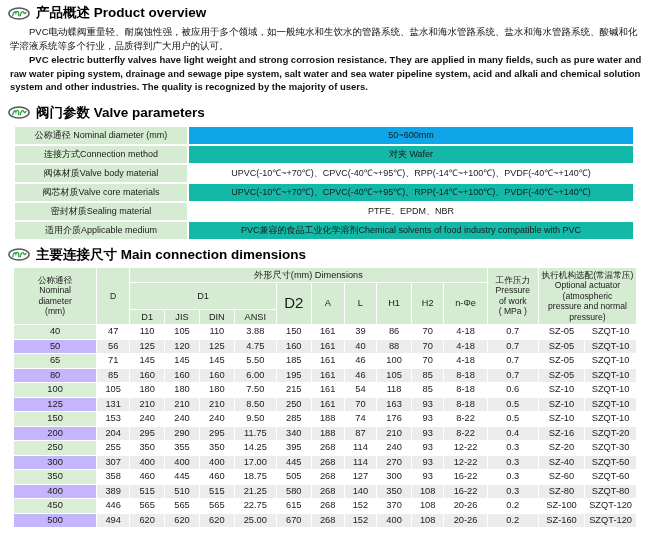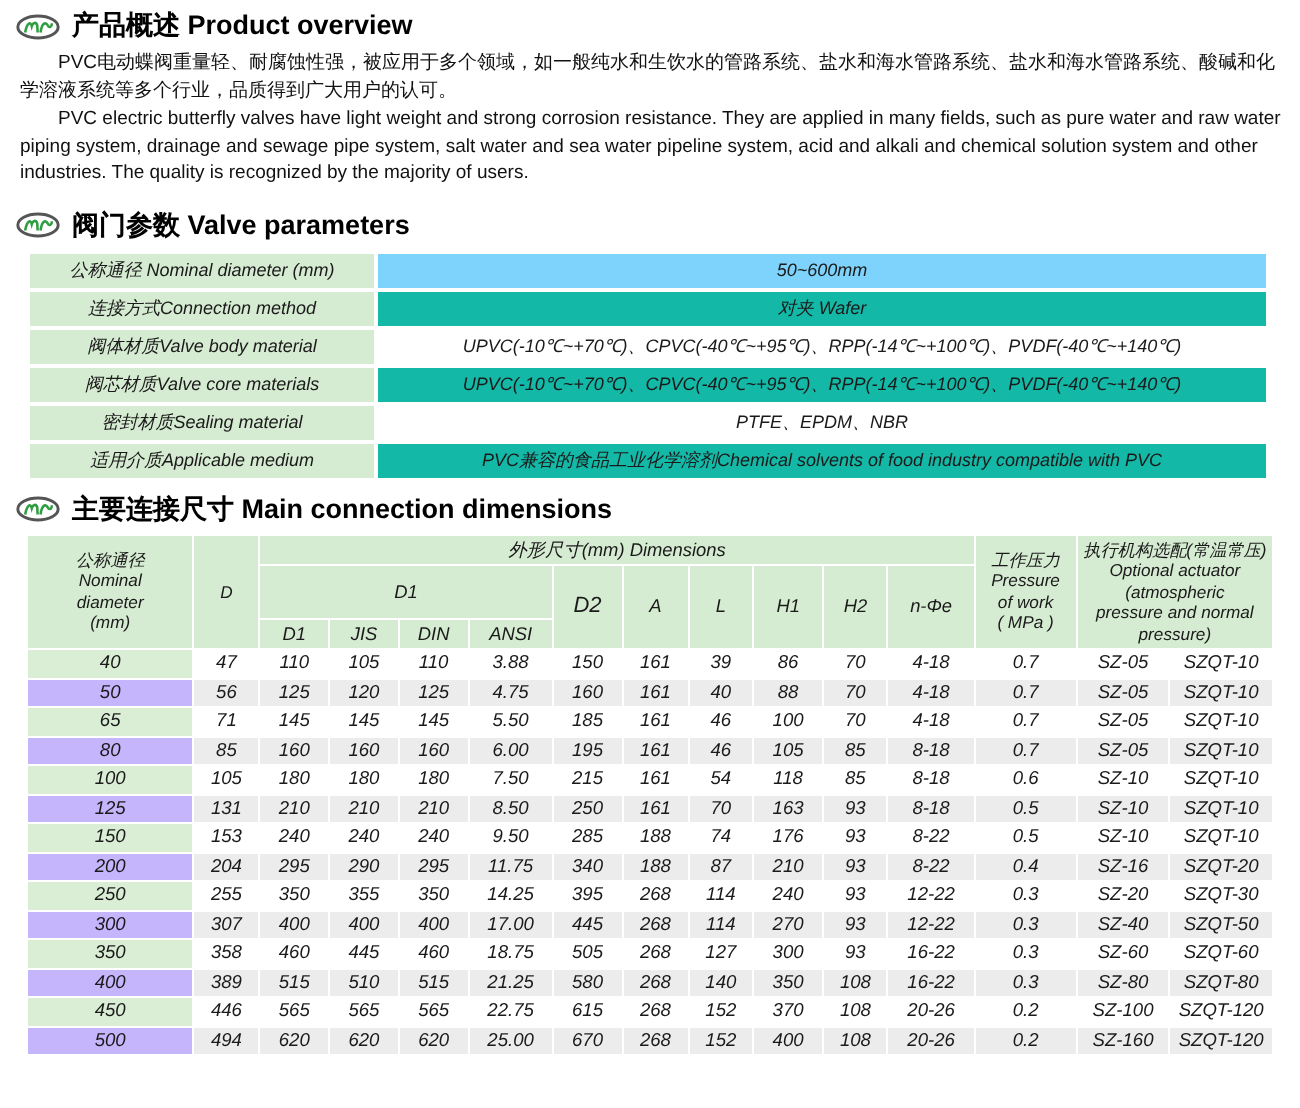--- a/index.html
+++ b/index.html
@@ -16,35 +16,35 @@
     display: flex; align-items: center; gap: 6px;
     font-size: 13.5px; font-weight: bold; color: #000;
     margin: 0 0 3px 0;
   }
   .sec-heading svg { flex: 0 0 auto; }
 
   .para {
     font-size: 9.5px; line-height: 14px; color: #111;
     text-indent: 2em; margin: 0 0 0 2px; width: 632px;
   }
-  .para.en { line-height: 13.5px; }
+  .para.en { line-height: 13.5px; font-weight: bold; }
 
   
-  table { border-collapse: separate; table-layout: fixed; font-style: italic; }
+  table { border-collapse: separate; table-layout: fixed; }
   .param-table {
     width: 622px; margin: 2px 0 0 5px;
     border-spacing: 2px; font-size: 9px;
   }
   .param-table td {
     text-align: center; vertical-align: middle;
     padding: 3px 2px; line-height: 11px;
     overflow: hidden; white-space: nowrap;
   }
   .param-table .p-label { background: #d6ecd2; width: 168px; }
-  .param-table .v-green { background: #7dd3fc; }
+  .param-table .v-green { background: #0ea5e9; }
   .param-table .v-gray  { background: #14b8a6; }
   .param-table .v-white { background: #ffffff; }
 
   
   .dim-table {
     width: 624px; margin: 2px 0 0 5px;
     border-spacing: 1px; font-size: 9.3px;
   }
   .dim-table th {
     background: #d6ecd2; font-weight: normal; font-size: 8.6px;
@@ -147,21 +147,21 @@
         <th rowspan="3">工作压力
 Pressure
 of work
 ( MPa )</th>
         <th rowspan="3" colspan="2">执行机构选配(常温常压)
 Optional actuator (atmospheric
 pressure and normal pressure)</th>
       </tr>
       <tr>
         <th colspan="4" style="font-size:9.2px">D1</th>
-        <th rowspan="2" style="font-size:11px">D2</th>
+        <th rowspan="2" style="font-size:15px">D2</th>
         <th rowspan="2" style="font-size:9.2px">A</th>
         <th rowspan="2" style="font-size:9.2px">L</th>
         <th rowspan="2" style="font-size:9.2px">H1</th>
         <th rowspan="2" style="font-size:9.2px">H2</th>
         <th rowspan="2" style="font-size:9.2px">n-Φe</th>
       </tr>
       <tr>
         <th style="font-size:9.2px">D1</th>
         <th style="font-size:9.2px">JIS</th>
         <th style="font-size:9.2px">DIN</th>

